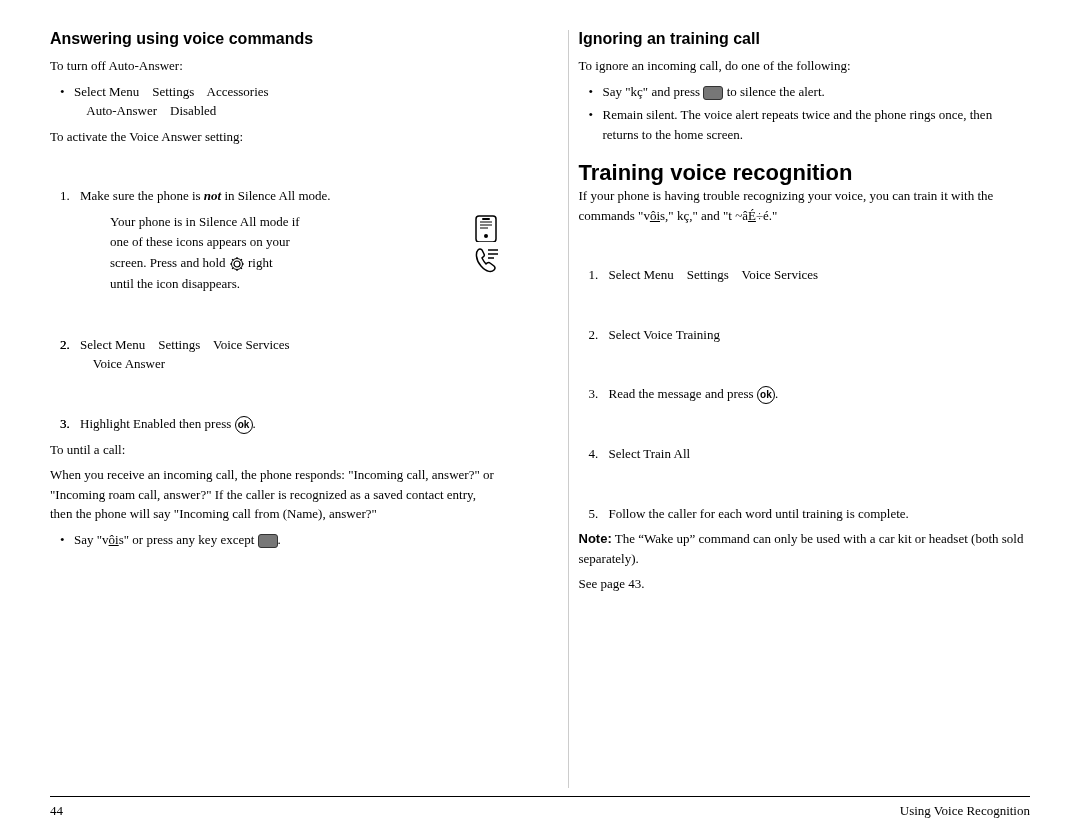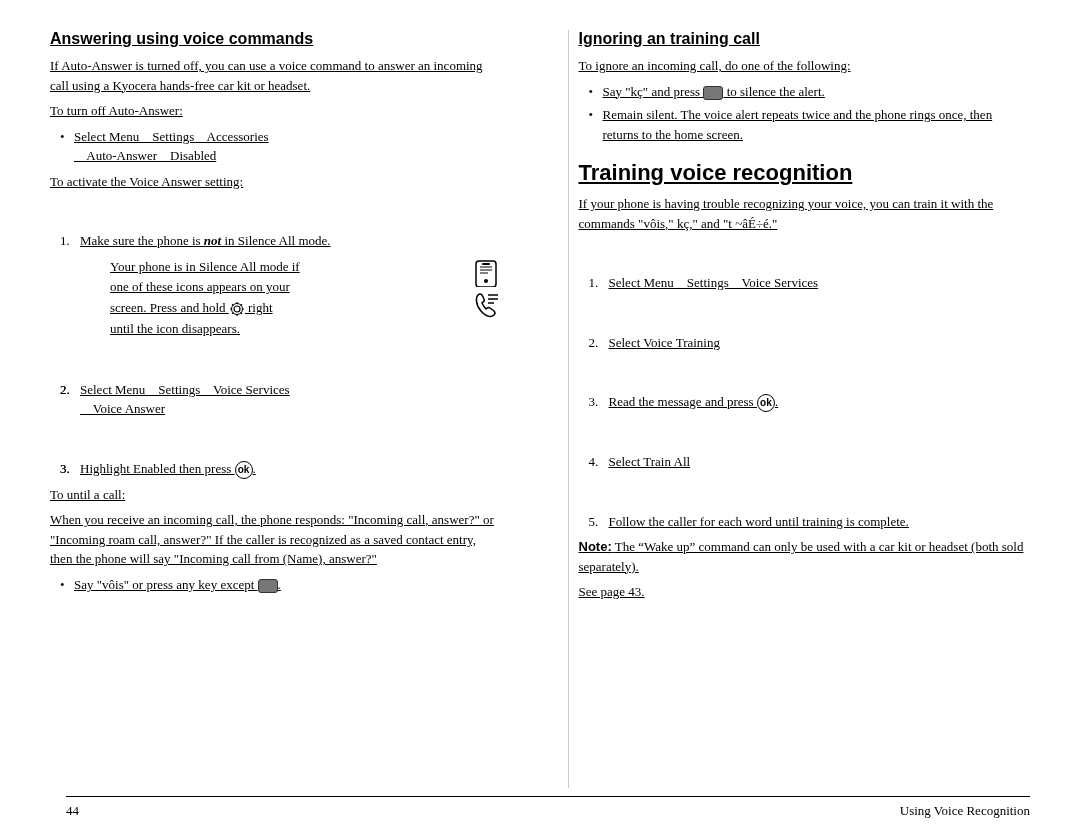--- a/index.html
+++ b/index.html
@@ -23,21 +23,20 @@
       height: 839px;
       display: flex;
       flex-direction: column;
       padding: 30px 50px 20px 50px;
     }
 
     .content-area {
       display: flex;
       flex: 1;
       gap: 56px;
-      text-decoration: underline;
     }
 
     .left-column {
       flex: 1;
       padding-right: 10px;
     }
 
     .right-column {
       flex: 1;
       padding-left: 10px;
@@ -47,21 +46,21 @@
     .section-heading {
       font-size: 16px;
       font-weight: bold;
       margin-bottom: 8px;
       font-family: Arial, sans-serif;
     }
 
     .large-heading {
       font-size: 22px;
       font-weight: bold;
-      margin-bottom: 8px;
+      margin-bottom: 0;
       font-family: Arial, sans-serif;
     }
 
     .body-text {
       font-size: 13px;
       line-height: 1.5;
       margin-bottom: 6px;
     }
 
     .bullet-list {
@@ -154,21 +153,20 @@
     }
 
     .footer {
       display: flex;
       justify-content: space-between;
       align-items: flex-end;
       border-top: 1px solid #000;
       padding-top: 6px;
       margin-top: 8px;
       font-size: 13px;
-      margin-left: 16px;
     }
 
     .footer-left {
       font-weight: normal;
     }
 
     .footer-right {
       font-weight: normal;
     }
 
@@ -192,21 +190,20 @@
 </head>
 <body>
 
 <div class="page-container">
   <div class="content-area">
 
     <div class="left-column">
 
       <div class="section-heading">Answering using voice commands</div>
 
-      <p class="body-text">If Auto-Answer is turned off, you can use a voice command to answer an incoming call using a Kyocera hands-free car kit or headset.</p>
 
       <p class="body-text">To turn off Auto-Answer:</p>
 
       <ul class="bullet-list">
         <li>
           <span>Select Menu &nbsp;&nbsp; Settings &nbsp;&nbsp; Accessories<br>
           &nbsp;&nbsp;&nbsp; Auto-Answer &nbsp;&nbsp; Disabled</span>
         </li>
       </ul>
 

